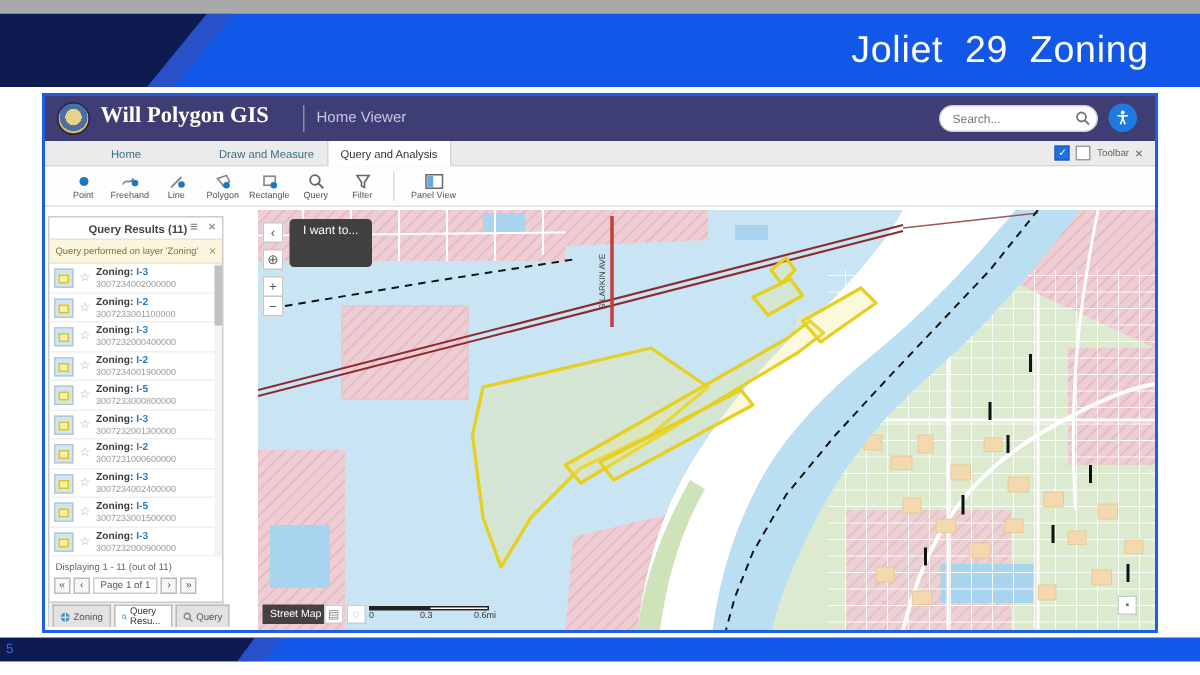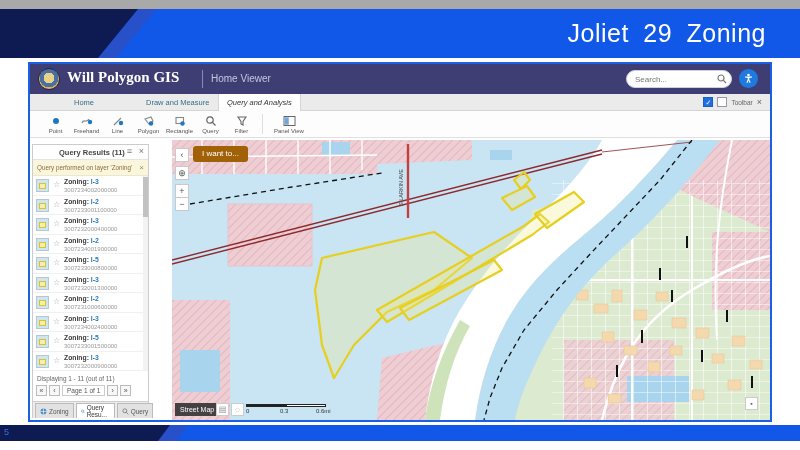--- a/index.html
+++ b/index.html
@@ -41,21 +41,21 @@
   .search-wrap input { position:absolute; left:8px; top:1px; width:80px; height:14px; border:none; outline:none;
                  font-size:8px; color:#444; background:transparent; }
   .search-ico { position:absolute; right:4px; top:3px; }
   .access-btn { position:absolute; right:12px; top:5px; width:19px; height:19px; border-radius:50%;
                 background:#1f7ae0; display:flex; align-items:center; justify-content:center; }
 
   .tabstrip { position:absolute; left:0; top:30px; width:740px; height:17px; background:#ebebeb;
               border-bottom:1px solid #d5d5d5; }
   .tab { position:absolute; top:0; height:17px; line-height:17px; font-size:7.5px; color:#3a6e87;
          padding:0 8px; cursor:pointer; }
-  .tab.active { background:#ffffff; color:#333; border-left:1px solid #d5d5d5; border-right:1px solid #d5d5d5;font-style:italic; }
+  .tab.active { background:#ffffff; color:#333; border-left:1px solid #d5d5d5; border-right:1px solid #d5d5d5; }
   .strip-right { position:absolute; right:8px; top:3px; display:flex; align-items:center; gap:4px; }
   .chk-on { width:10px; height:10px; background:#1e6fe0; color:#fff; font-size:7px; line-height:10px;
             text-align:center; border:1px solid #1a5fc2; }
   .chk-off { width:10px; height:10px; background:#fff; border:1px solid #9a9aa6; }
   .strip-label { font-size:6.5px; color:#666; }
   .strip-close { font-size:9px; color:#666; line-height:10px; }
 
   .toolbar { position:absolute; left:0; top:47px; width:740px; height:27px; background:#fdfdfd;
              border-bottom:1px solid #e0e0e0; display:flex; align-items:center; padding-left:10px; }
   .tool { width:31px; display:flex; flex-direction:column; align-items:center; gap:1px; cursor:pointer; }
@@ -93,21 +93,21 @@
            border-top:1px solid #ccc; display:flex; align-items:flex-end; padding-left:2px; gap:2px; }
   .ptab { height:15px; border:1px solid #bbb; border-bottom:none; background:#e2e2e2; display:flex;
           align-items:center; gap:2px; padding:0 4px; font-size:6.4px; color:#555; cursor:pointer; }
   .ptab.active { background:#ffffff; color:#333; }
 
   
   .map { position:absolute; left:142px; top:76px; width:598px; height:280px; overflow:hidden; background:#c9e4f3; cursor:grab; }
   .map svg { position:absolute; left:0; top:0; }
   .mbtn { position:absolute; width:14px; height:14px; background:#ffffff; border:1px solid #c9c9c9;
           font-size:9px; line-height:12px; text-align:center; color:#555; cursor:pointer; }
-  .iwt { position:absolute; left:21px; top:6px; height:16px; background:#a16207; color:#fff; font-size:8px;
+  .iwt { position:absolute; left:21px; top:6px; height:32px; background:#404040; color:#fff; font-size:8px;
          line-height:16px; padding:0 9px; border-radius:3px; cursor:pointer; }
   .zoomstack { position:absolute; left:3px; top:44px; width:14px; height:27px; }
   .basemap { position:absolute; left:3px; top:263px; height:13px; background:rgba(45,45,45,0.88); color:#fff;
              font-size:7px; line-height:13px; padding:0 5px; cursor:pointer; }
   .smbtn { position:absolute; top:263px; width:13px; height:13px; background:#fff; border:1px solid #ccc;
            font-size:8px; line-height:11px; text-align:center; color:#888; cursor:pointer; }
   .scalebar { position:absolute; left:74px; top:262px; width:96px; height:14px; }
   .sb-seg { position:absolute; top:2px; height:3px; }
   .sb-lab { position:absolute; top:6px; font-size:6px; color:#333; }
   .brbtn { position:absolute; right:12px; top:257px; width:13px; height:13px; background:#fff;

